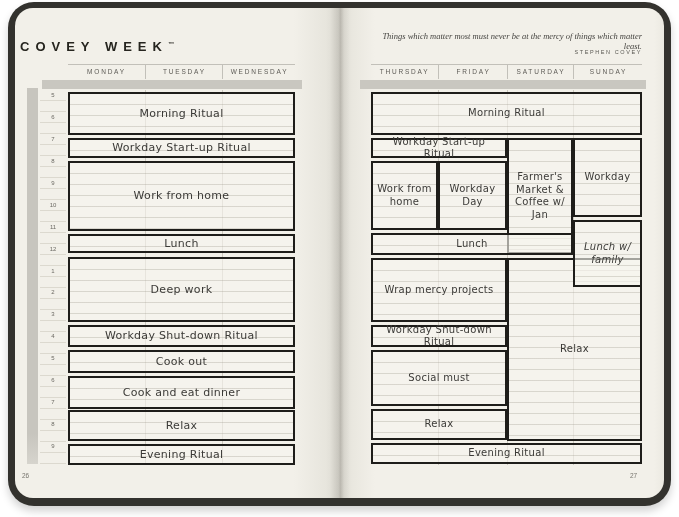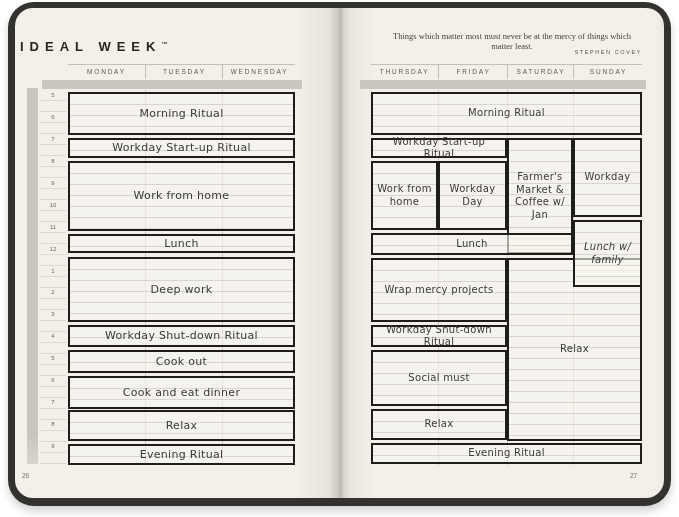--- a/index.html
+++ b/index.html
@@ -11,22 +11,22 @@
   .page{position:absolute;top:8px;height:490px;}
   .page.left{left:15px;width:324px;border-radius:18px 0 0 18px;
     background:linear-gradient(to right,#f2f0e9 0%,#f2f0e9 86%,#e7e5dd 96%,#d9d7cf 100%);}
   .page.right{left:339px;width:325px;border-radius:0 18px 18px 0;
     background:linear-gradient(to right,#d9d7cf 0%,#e9e7df 4%,#f2f0e9 11%,#f2f0e9 97%,#ebe9e1 100%);}
   .spine{position:absolute;left:330px;top:8px;width:20px;height:490px;
     background:linear-gradient(to right,rgba(0,0,0,0) 0%,rgba(60,55,45,0.10) 42%,rgba(60,55,45,0.20) 52%,rgba(60,55,45,0.05) 70%,rgba(0,0,0,0) 100%);}
   .page-title{position:absolute;left:20px;top:39px;font-size:13px;font-weight:600;
     letter-spacing:6px;color:#26251f;}
   .page-title sup{font-size:6px;letter-spacing:0;vertical-align:super;}
-  .quote{position:absolute;right:37px;top:31px;width:260px;text-align:center;
-    font-family:"Liberation Serif",serif;font-size:8.5px;color:#454440;}
+  .quote{position:absolute;right:37px;top:31px;width:260px;text-align:right;
+    font-family:"Liberation Serif",serif;font-style:italic;font-size:8.5px;color:#454440;}
   .quote-author{position:absolute;right:37px;top:49px;text-align:right;
     font-size:5.5px;letter-spacing:1.6px;color:#5a5953;}
   .band{position:absolute;top:80px;height:9px;background:#c9c7c0;}
   .band.l{left:42px;width:260px;}
   .band.r{left:360px;width:286px;}
   .tab-strip{position:absolute;left:27px;top:88px;width:11px;height:376px;
     background:linear-gradient(to bottom,#c7c5be 0%,#c7c5be 92%,#d6d4cd 100%);}
   .time-rules{position:absolute;left:40px;top:90px;width:26px;height:375px;
     background:repeating-linear-gradient(to bottom,transparent 0px,transparent 10px,#dcd9cf 10px,#dcd9cf 11px);}
   .hour-label{position:absolute;width:24px;height:10px;left:41px;
@@ -49,21 +49,21 @@
 </style>
 </head>
 <body>
 
 <div class="canvas">
   <div class="cover"></div>
   <div class="page left"></div>
   <div class="page right"></div>
   <div class="spine"></div>
 
-  <div class="page-title"><span>IDEAL WEEK</span><sup>™</sup></div>
+  <div class="page-title"><span>COVEY WEEK</span><sup>™</sup></div>
 
   <div class="quote">Things which matter most must never be at the mercy of things which matter least.</div>
   <div class="quote-author">STEPHEN COVEY</div>
 
   <div class="band l"></div>
   <div class="band r"></div>
   <div class="tab-strip"></div>
   <div class="time-rules"></div>
 
   <div class="pg-left">

